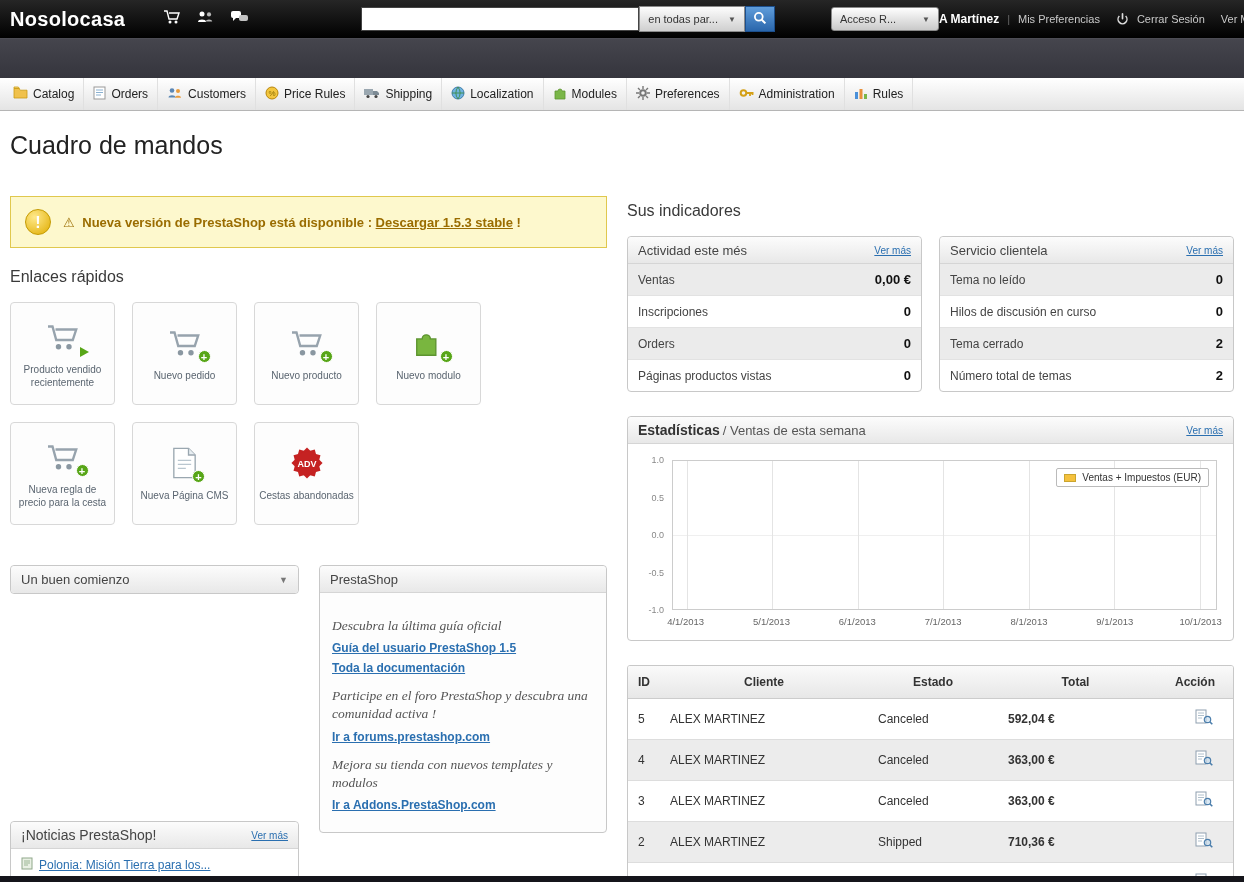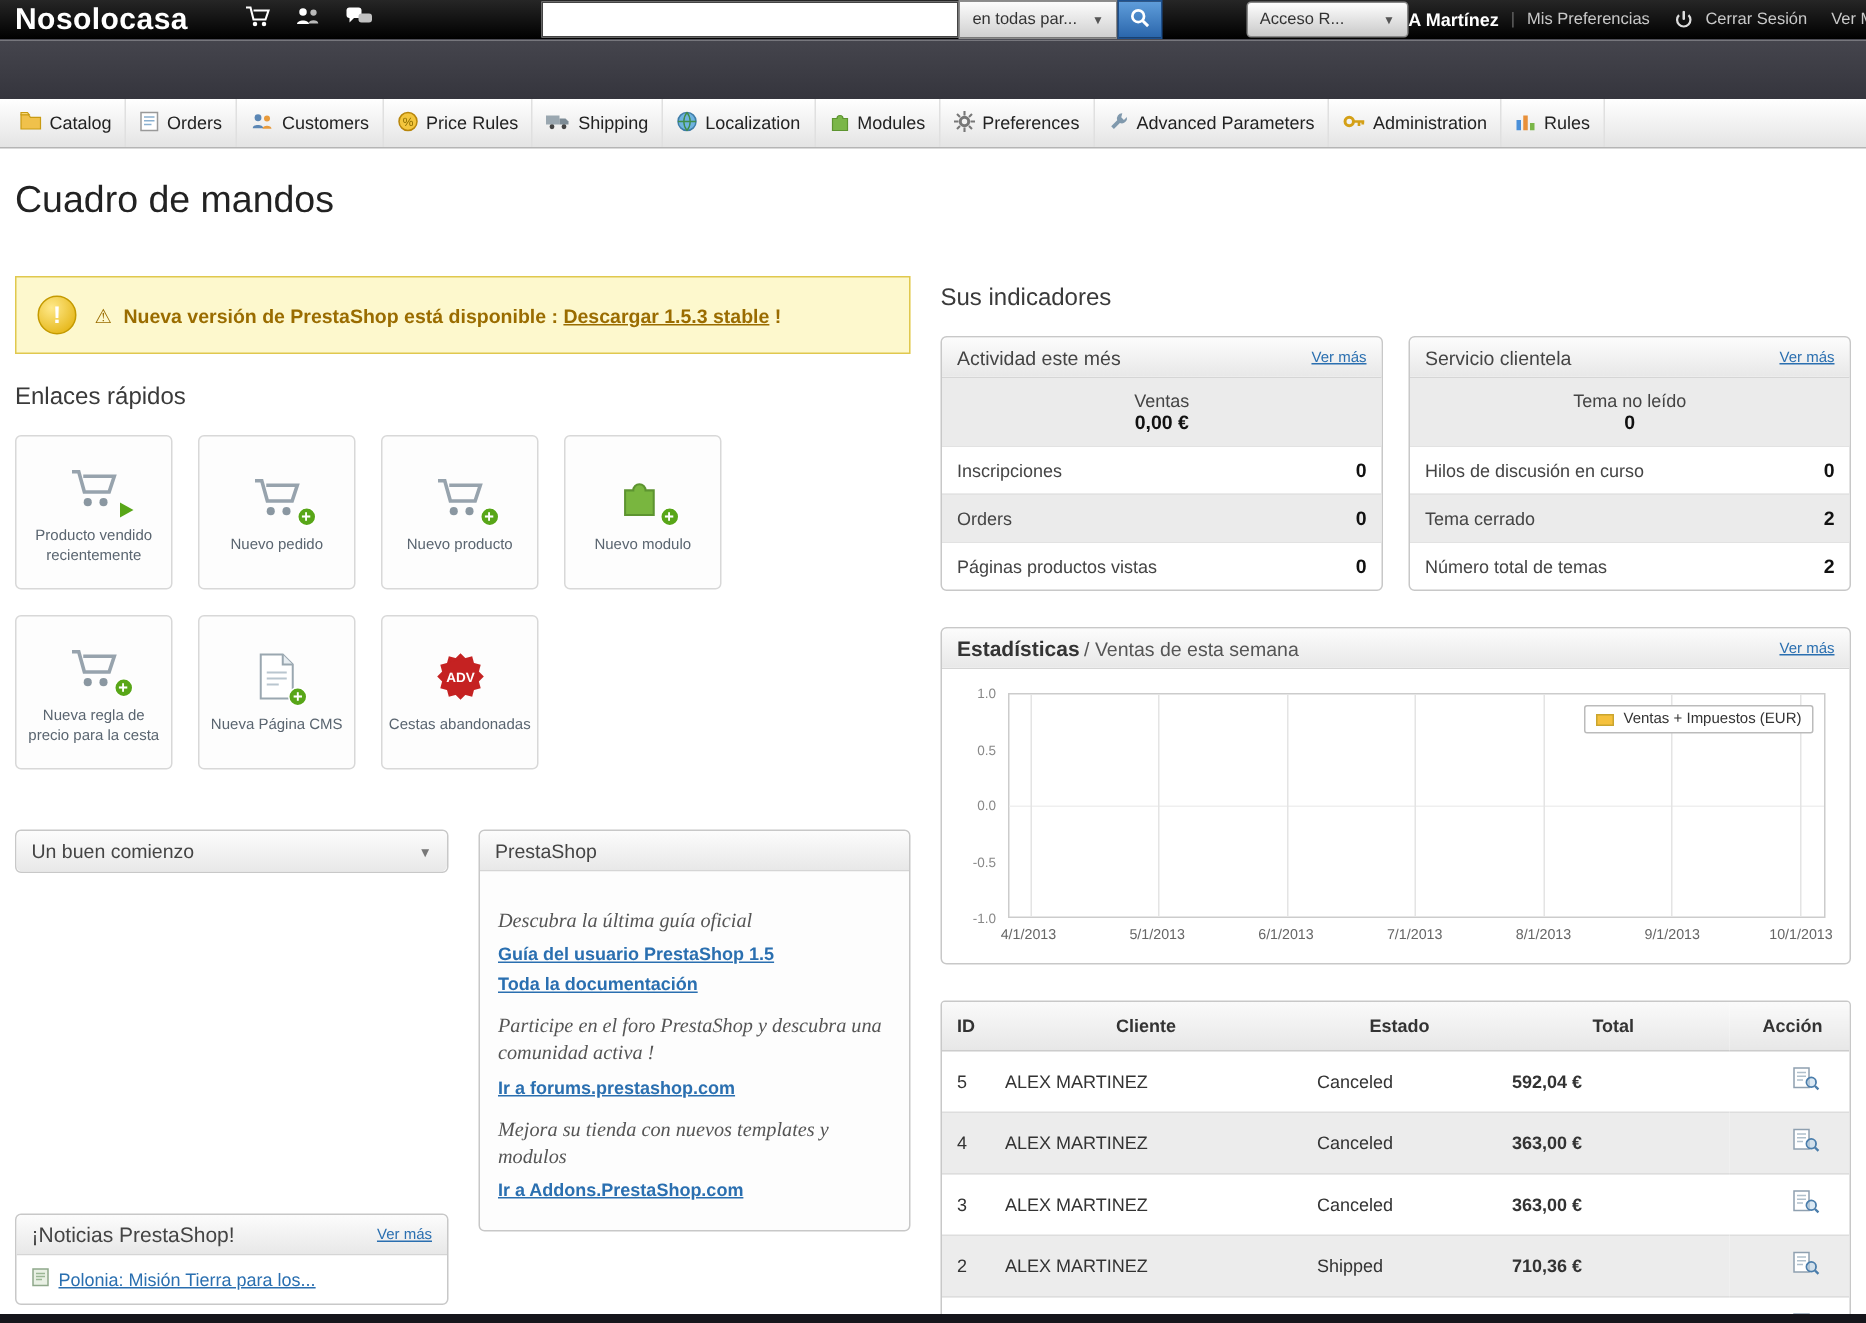--- a/index.html
+++ b/index.html
@@ -1,21 +1,21 @@
 <!DOCTYPE html>
 <html><head>
 <meta charset="utf-8">
 <style>
   * { box-sizing: border-box; }
   html,body { margin:0; padding:0; }
   body { font-family:"Liberation Sans", sans-serif; background:#fff; }
   .app { width:1244px; height:882px; position:relative; overflow:hidden; background:#fff; }
 
   
-  .topbar { height:26px; background:linear-gradient(#262626,#000); display:flex; align-items:center; padding:0 10px; color:#fff; }
+  .topbar { height:38px; background:linear-gradient(#262626,#000); display:flex; align-items:center; padding:0 10px; color:#fff; }
   .logo { font-size:20px; font-weight:bold; letter-spacing:.3px; margin-right:38px; white-space:nowrap; }
   .topbar-icons { display:flex; gap:15px; align-items:center; }
   .search-group { display:flex; align-items:center; margin-left:112px; }
   .search-input { width:278px; height:24px; border:1px solid #444; padding:0 6px; font-size:12px; font-family:inherit; }
   .search-scope { height:26px; background:linear-gradient(#fdfdfd,#cfcfcf); border:1px solid #8a8a8a; font-size:11px; color:#333; display:flex; align-items:center; gap:10px; padding:0 8px; cursor:pointer; white-space:nowrap; }
   .search-scope .chev-sm { font-size:8px; color:#555; }
   .search-btn { width:30px; height:26px; background:linear-gradient(#5f9ddb,#2a66ab); border:1px solid #1c4f8d; display:flex; align-items:center; justify-content:center; cursor:pointer; }
   .quick-access { margin-left:56px; height:24px; min-width:108px; background:linear-gradient(#fefefe,#c9c9c9); border:1px solid #888; border-radius:3px; font-size:11px; color:#333; display:flex; align-items:center; justify-content:space-between; gap:10px; padding:0 8px; cursor:pointer; white-space:nowrap; }
   .quick-access .chev-sm { font-size:8px; color:#555; }
   .topbar-right { margin-left:auto; display:flex; align-items:center; gap:8px; font-size:11px; color:#c9c9c9; white-space:nowrap; }
@@ -70,21 +70,21 @@
 
   .panel.news { width:289px; margin-top:227px; }
   .panel.news .panel-header { font-size:14px; }
   .news-body { padding:8px 10px; display:flex; gap:6px; align-items:center; font-size:12px; }
   .news-link { color:#2a6fb0; text-decoration:underline; cursor:pointer; }
 
   
   .ind-row { display:flex; gap:17px; }
   .panel.indicator { flex:1; min-width:0; }
   .ind-line { display:flex; justify-content:space-between; align-items:center; padding:8px 10px; font-size:12px; color:#444; border-top:1px solid #e2e2e2; }
-  .ind-lines .ind-line:first-child { border-top:none;flex-direction:column; }
+  .ind-lines .ind-line:first-child { border-top:none; }
   .ind-lines .ind-line:nth-child(odd) { background:#ebebeb; }
   .ind-value { font-weight:bold; font-size:13px; color:#111; }
 
   
   .panel.stats { margin-top:24px; }
   .stats-title-bold { font-weight:bold; font-size:14px; color:#333; }
   .stats-title-rest { font-size:13px; color:#555; margin-left:3px; }
   .stats-body { padding:16px 16px 10px 8px; }
   .chart { display:flex; }
   .ylabels { width:30px; flex:none; position:relative; height:150px; margin-right:6px; }
@@ -226,26 +226,20 @@
             <path d="M2 5h3a2 2 0 1 1 4 0h3v8H2z" fill="#7ab648" stroke="#5d9430" stroke-width=".8"></path>
           </svg></span>
       <span>Modules</span>
     </div>
     <div class="menu-tab">
       <span><svg width="14" height="14" viewBox="0 0 14 14">
             <circle cx="7" cy="7" r="2.8" fill="none" stroke="#777" stroke-width="2"></circle>
             <path d="M7 0v3M7 11v3M0 7h3M11 7h3M2 2l2 2M10 10l2 2M12 2l-2 2M4 10l-2 2" stroke="#777" stroke-width="1.4"></path>
           </svg></span>
       <span>Preferences</span>
-    </div>
-    <div class="menu-tab">
-      <span><svg width="14" height="14" viewBox="0 0 14 14">
-            <path d="M9.2 1.5a3.5 3.5 0 0 0-3.4 4.7L1.8 10.2 3.6 12l4-4A3.5 3.5 0 0 0 12.3 4l-2 2-1.8-1.8z" fill="#8099ad"></path>
-          </svg></span>
-      <span>Advanced Parameters</span>
     </div>
     <div class="menu-tab">
       <span><svg width="15" height="14" viewBox="0 0 15 14">
             <circle cx="4.5" cy="7" r="2.8" fill="none" stroke="#d4a017" stroke-width="2"></circle>
             <path d="M7.5 7h7M11 7v3M13.5 7v2" stroke="#d4a017" stroke-width="1.8"></path>
           </svg></span>
       <span>Administration</span>
     </div>
     <div class="menu-tab">
       <span><svg width="14" height="13" viewBox="0 0 14 13">

